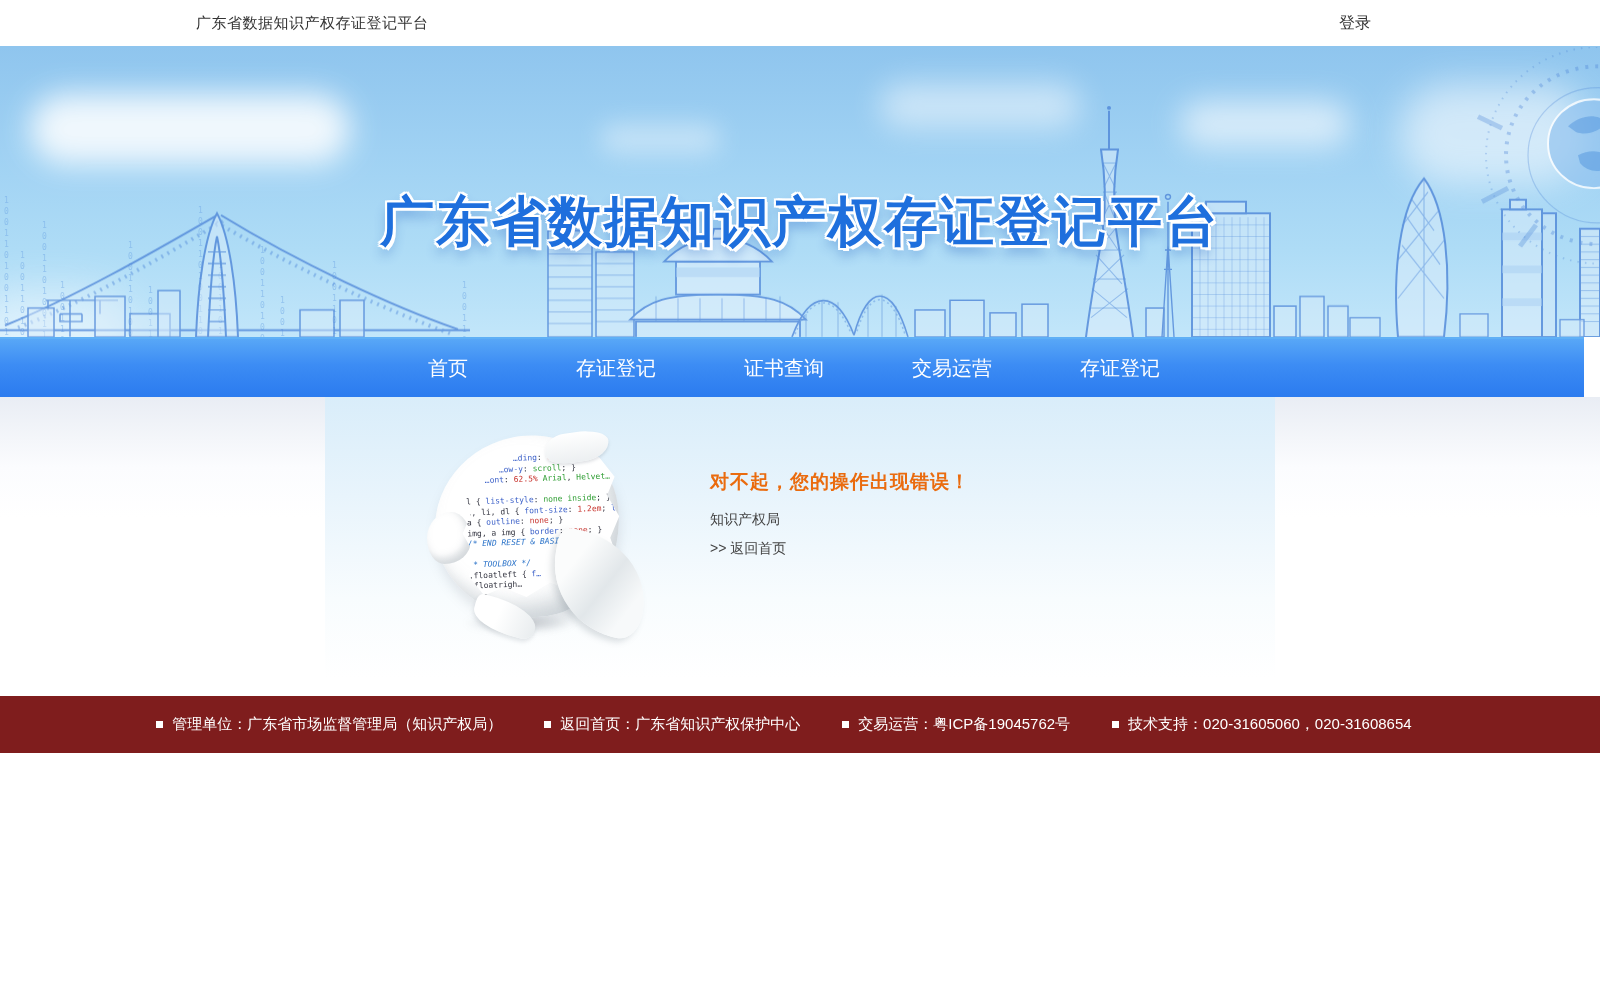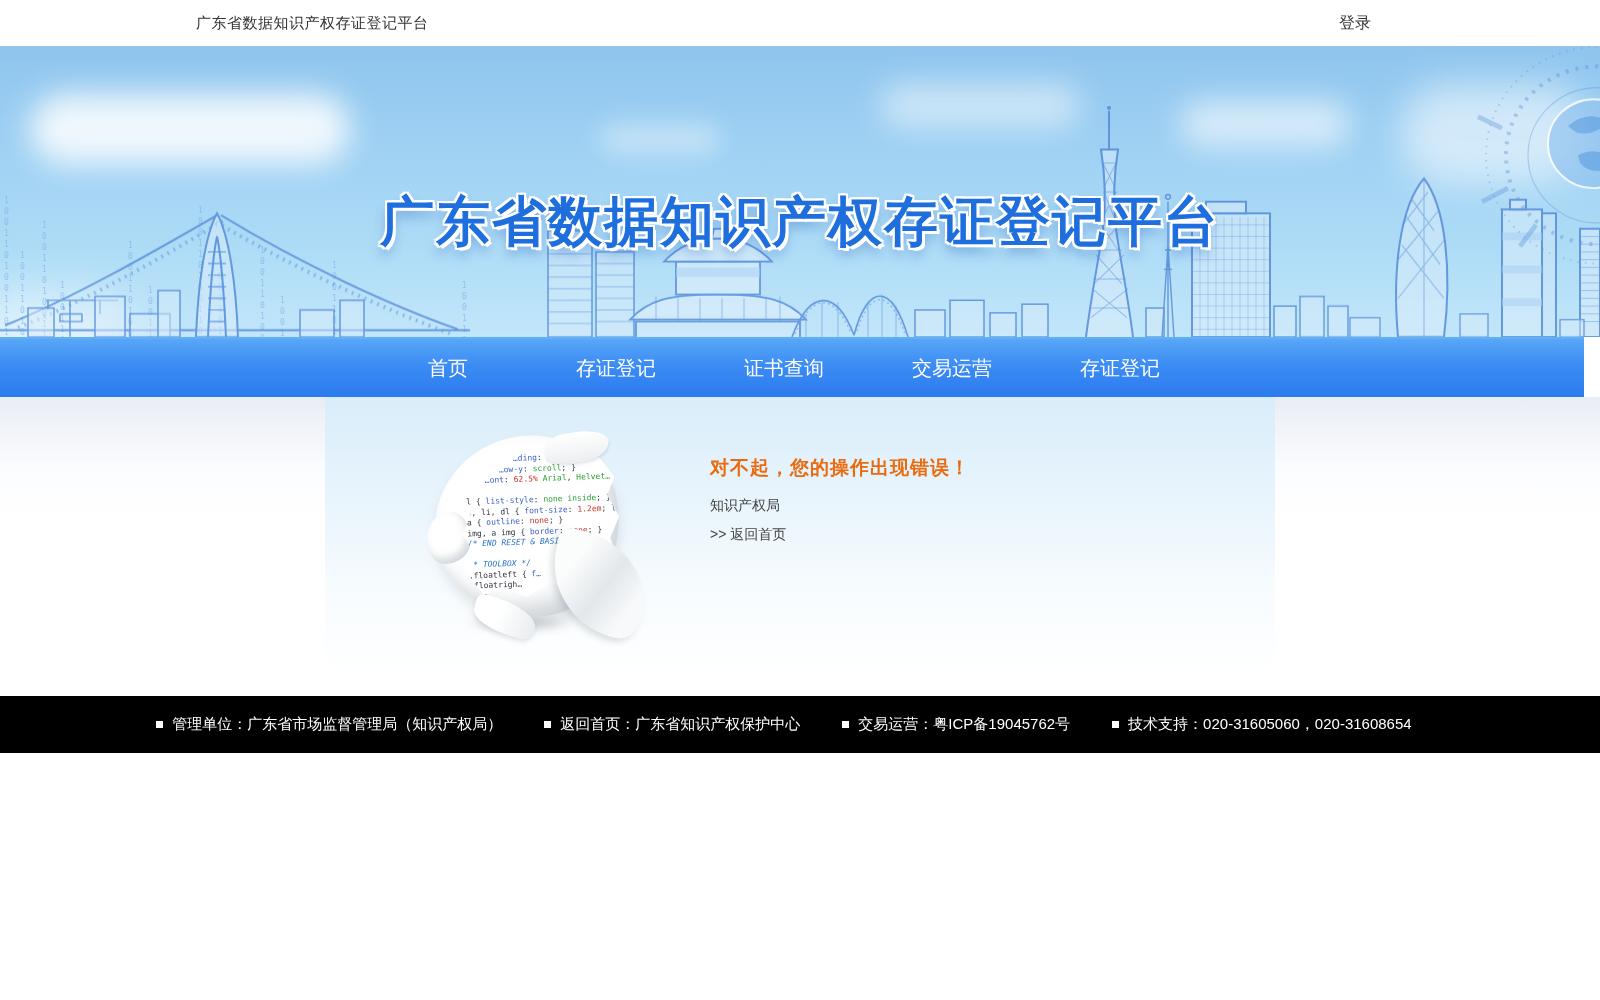--- a/index.html
+++ b/index.html
@@ -50,21 +50,21 @@
   .nav-item{width:168px;text-align:center;font-size:20px;color:#fff;cursor:pointer;line-height:58px;}
   
   .main-region{
     position:relative;height:299px;
     background:linear-gradient(180deg,#e9edf4 0px,#fbfcfe 70px,#ffffff 120px);
   }
   .content-box{
     position:absolute;left:325px;top:0;width:950px;height:281px;
     background:linear-gradient(180deg,#d9edfa 0%,#e8f4fc 35%,#f8fcfe 72%,#ffffff 100%);
   }
-  .error-block{position:absolute;left:385px;top:58px;}
+  .error-block{position:absolute;left:385px;top:72px;}
   .error-title{
     margin:0 0 16px 0;font-family:"Liberation Serif",serif;
     font-size:19px;font-weight:bold;color:#ea6b0e;letter-spacing:1px;
   }
   .err-link{display:block;font-size:14px;color:#444;margin-bottom:11px;cursor:pointer;text-decoration:none;}
   
   .paper-illo{position:absolute;left:100px;top:33px;width:225px;height:212px;}
   .paper-shadow{
     position:absolute;left:20px;top:180px;width:150px;height:26px;z-index:0;
     background:radial-gradient(closest-side,rgba(100,110,120,.38),rgba(100,110,120,0) 75%);
@@ -108,21 +108,21 @@
   }
   .nub-top{
     position:absolute;left:120px;top:2px;width:64px;height:30px;z-index:6;
     background:linear-gradient(#fff,#eceff1);
     border-radius:40% 60% 50% 50% / 60% 50% 70% 40%;
     transform:rotate(-8deg);
     box-shadow:0 2px 3px rgba(130,140,150,.25);
   }
   
   .site-footer{
-    height:57px;background:#000000;display:flex;align-items:center;justify-content:center;
+    height:57px;background:#7f1d1d;display:flex;align-items:center;justify-content:center;
     gap:42px;transform:translateX(0);
   }
   .footer-row{display:flex;align-items:center;gap:42px;transform:translateX(-16px);}
   .footer-item{display:flex;align-items:center;font-size:15px;color:#ffffff;}
   .bullet{width:7px;height:7px;background:#ffffff;margin-right:9px;flex:none;}
 </style>
 </head>
 <body>
 
 <div class="topbar">

